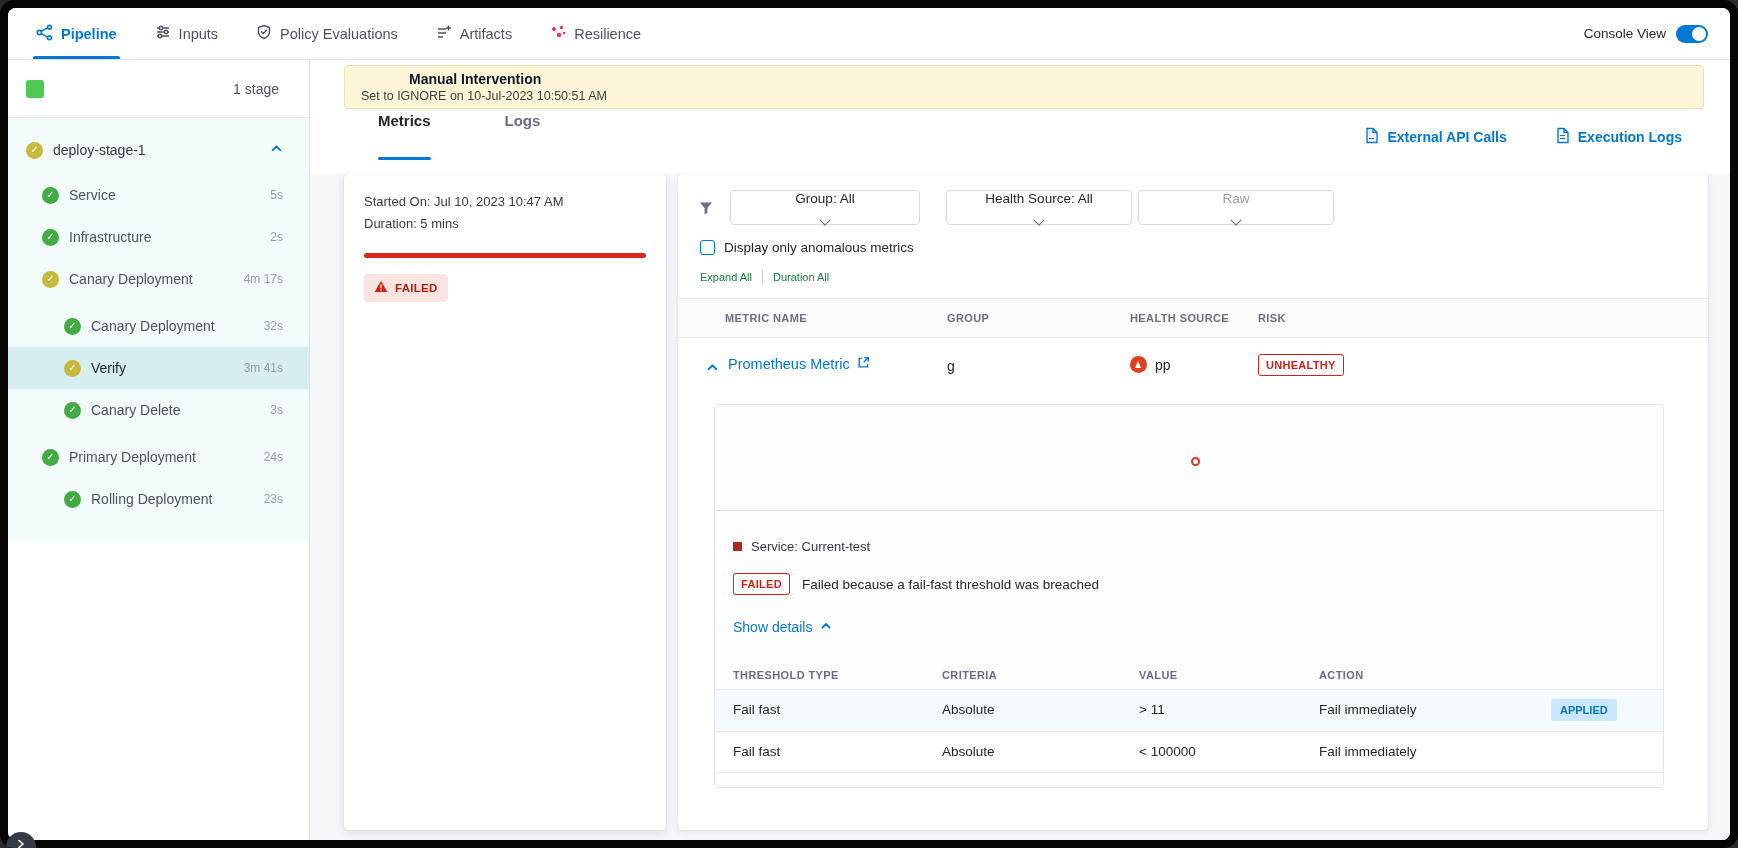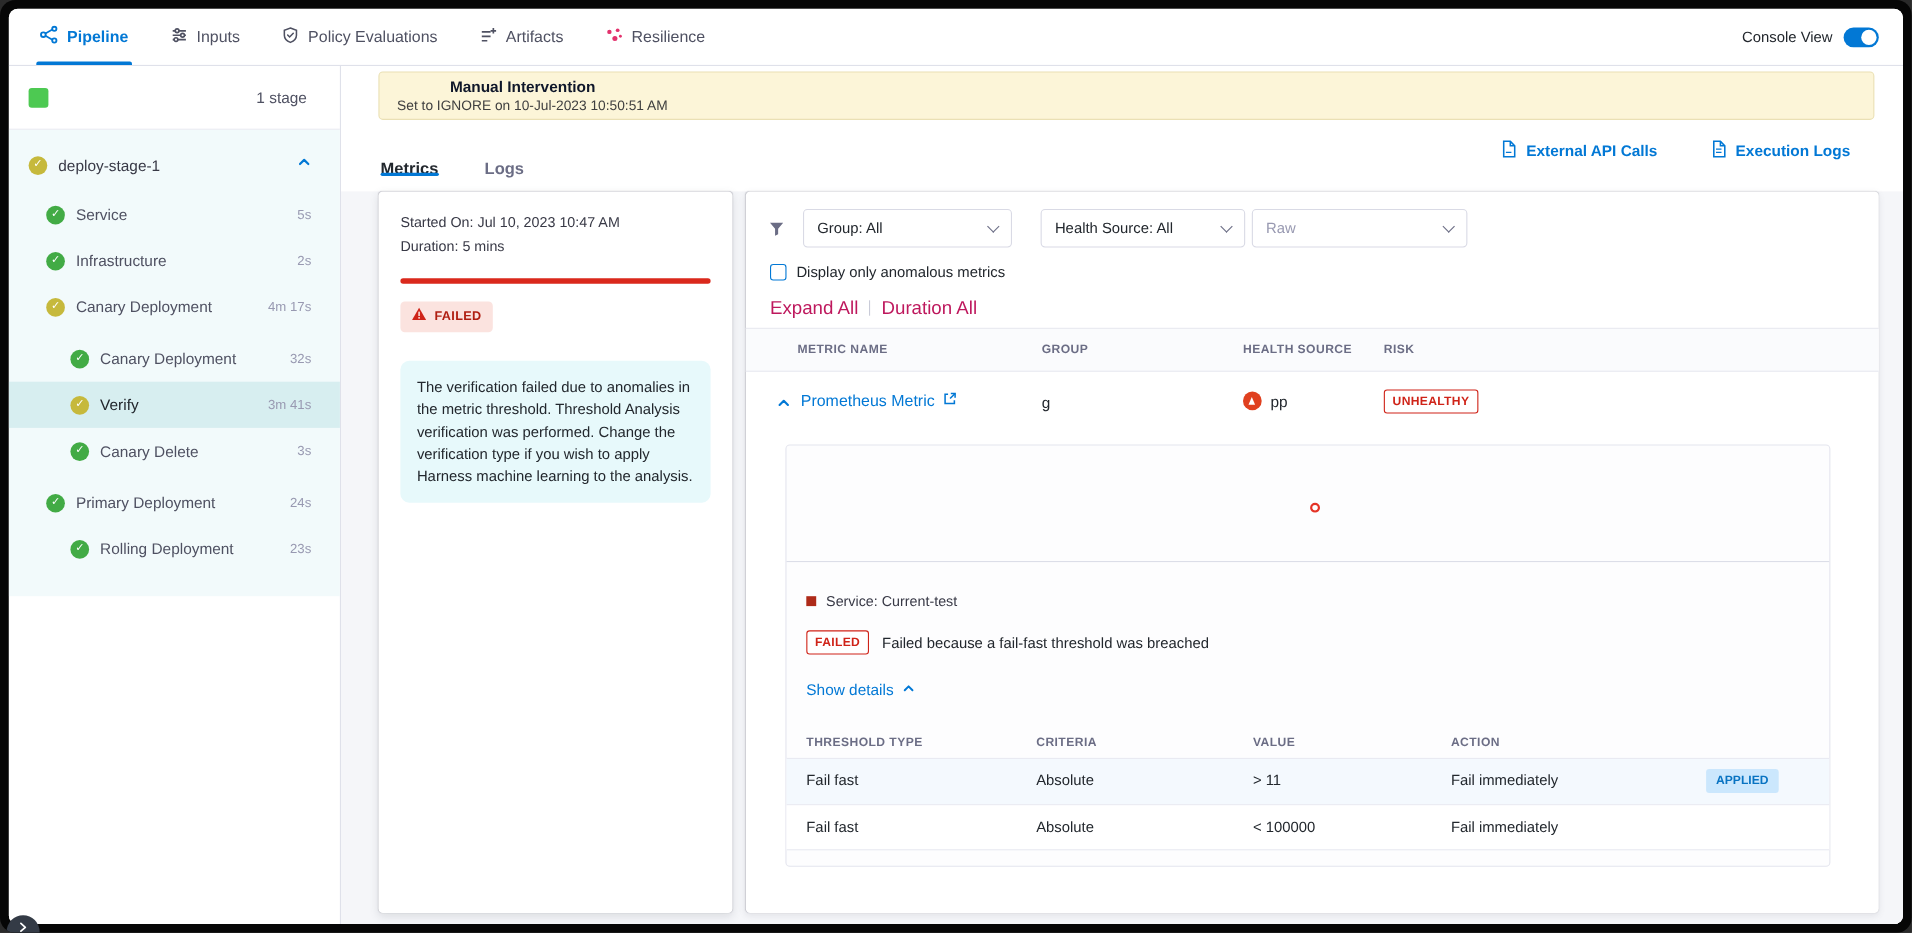--- a/index.html
+++ b/index.html
@@ -53,21 +53,21 @@
   .content-bg { position:absolute; top:114px; left:0; right:0; bottom:0; background:#f5f6f9; }
 
   .banner { position:absolute; top:5px; left:34px; right:26px; height:44px; background:#fcf5d8;
             border:1px solid #eae0b4; border-radius:4px; padding:5px 16px; z-index:2; }
   .banner-title { font-size:14px; font-weight:700; color:#0f172a;padding-left:48px; }
   .banner-sub { font-size:12.5px; color:#404040; margin-top:2px; }
 
   .tabs-row { position:absolute; top:52px; left:36px; right:48px; height:50px;
               display:flex; align-items:center; z-index:2; }
   .tab { position:relative; margin-right:42px; font-size:15px; font-weight:600; color:#6b6d85;
-         height:100%; display:flex; align-items:flex-end; cursor:pointer; }
+         height:100%; display:flex; align-items:flex-start; cursor:pointer;margin-left:32px; }
   .tab.active { color:#22272d; }
   .tab.active::after { content:""; position:absolute; left:0; right:0; bottom:2px; height:3px;
          background:#0278d5; border-radius:2px; }
   .header-links { margin-left:auto; display:flex; gap:48px; }
   .hlink { display:flex; align-items:center; gap:8px; color:#0278d5; font-size:14px;
            font-weight:700; cursor:pointer; }
 
   
   .summary-card { position:absolute; top:114px; left:34px; width:322px; bottom:10px; background:#fff;
            border-radius:4px; padding:20px; z-index:1;
@@ -81,34 +81,34 @@
   .info-box { margin-top:26px; background:#e7f9fb; border-radius:8px; padding:14px 15px;
            font-size:13.5px; line-height:1.5; color:#22272d; }
 
   
   .metrics-panel { position:absolute; top:114px; left:368px; right:22px; bottom:10px; background:#fff;
            border-radius:4px; z-index:1;
            box-shadow:0 0 1px rgba(40,41,61,.22), 0 2px 6px rgba(96,97,112,.12); }
   .funnel { position:absolute; left:20px; top:26px; cursor:pointer; }
   .select { position:absolute; top:16px; height:35px; border:1px solid #d9dae5; border-radius:4px;
            background:#fff; display:flex; align-items:center; justify-content:space-between;
-           padding:0 12px; font-size:13.5px; color:#22272d; cursor:pointer; }
+           padding:0 12px; font-size:13.5px; color:#22272d; cursor:pointer;flex-direction:column; }
   .select .val { white-space:nowrap; }
   .select.placeholder .val { color:#9899b1; }
   #sel-group  { left:52px;  width:190px; }
   #sel-health { left:268px; width:186px; }
   #sel-raw    { left:460px; width:196px; }
   .chev-down { width:8px; height:8px; border-right:1.5px solid #6b6d85;
            border-bottom:1.5px solid #6b6d85; transform:rotate(45deg); margin-top:-4px; flex:none; }
 
   .checkbox-row { position:absolute; top:66px; left:22px; display:flex; align-items:center; gap:9px; }
   .checkbox { width:15px; height:15px; border:1.5px solid #0278d5; border-radius:3px; background:#fff; cursor:pointer; }
   .checkbox-label { font-size:13.5px; color:#22272d; }
   .expand-row { position:absolute; top:96px; left:22px; display:flex; align-items:center; }
-  .blue-link { color:#be185d; font-size:17px; font-weight:500; cursor:pointer; }
+  .blue-link { color:#15803d; font-size:11px; font-weight:500; cursor:pointer; }
   .vdiv { width:1px; height:14px; background:#c9cbd8; margin:0 10px; }
 
   .mt-header { position:absolute; top:124px; left:0; right:0; height:40px; background:#fafbfd;
            border-top:1px solid #e8e9f0; border-bottom:1px solid #e8e9f0; }
   .col-label { position:absolute; top:13px; font-size:11px; font-weight:700; color:#6b6d85; letter-spacing:.4px; }
   .c1 { left:47px; } .c2 { left:269px; } .c3 { left:452px; } .c4 { left:580px; }
 
   .metric-row { position:absolute; top:164px; left:0; right:0; height:56px; }
   .row-chev { position:absolute; left:28px; top:22px; cursor:pointer; }
   .metric-name { position:absolute; left:50px; top:18px; display:flex; gap:7px; align-items:center;
@@ -328,21 +328,20 @@
             <span>
               <svg width="14" height="13" viewBox="0 0 14 13">
                   <path d="M7 .8 13.4 12H.6Z" fill="#cf2318"></path>
                   <rect x="6.3" y="4.3" width="1.4" height="4" fill="#fbe3df"></rect>
                   <rect x="6.3" y="9.2" width="1.4" height="1.5" fill="#fbe3df"></rect>
                 </svg>
             </span>
             <span class="lbl">FAILED</span>
           </div>
         </div>
-        <div class="info-box">The verification failed due to anomalies in the metric threshold. Threshold Analysis verification was performed. Change the verification type if you wish to apply Harness machine learning to the analysis.</div>
       </section>
 
       <section class="metrics-panel">
         <span class="funnel">
           <svg width="16" height="16" viewBox="0 0 16 16">
               <path d="M2 2.5h12L9.4 7.9V13l-2.8 1.4V7.9Z" fill="#6b6d85"></path>
             </svg>
         </span>
 
         <div class="select" id="sel-group">

